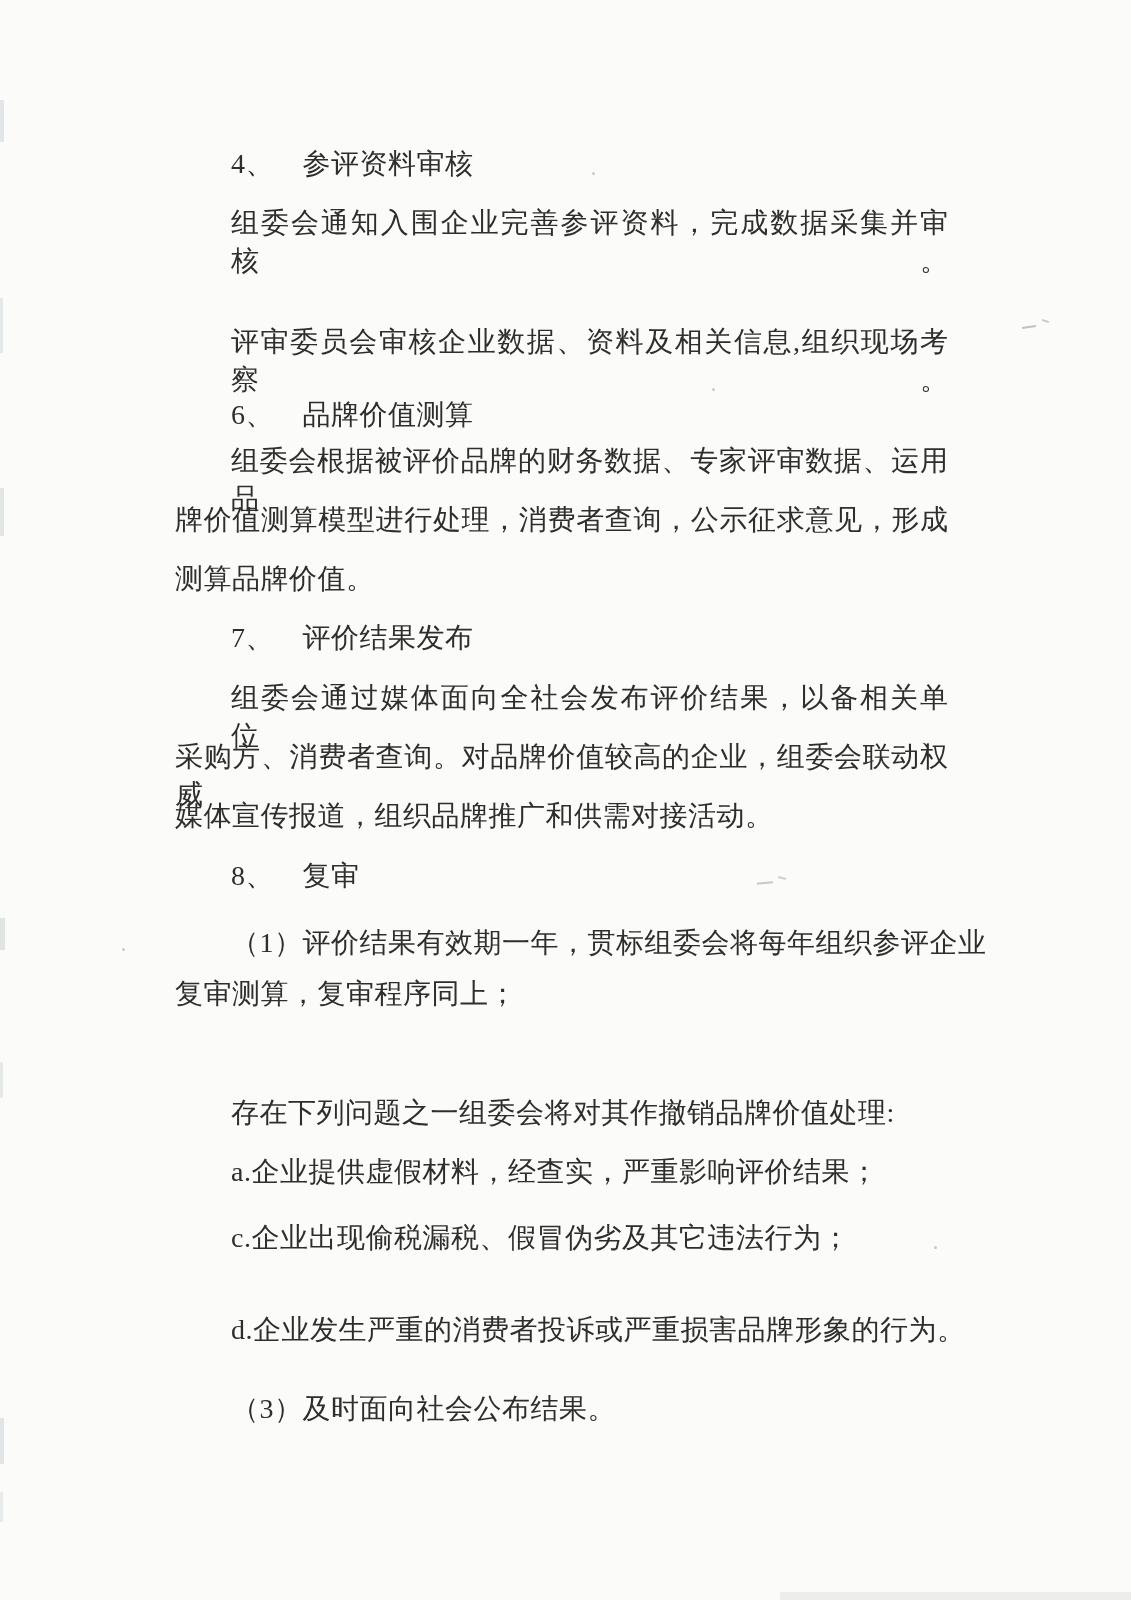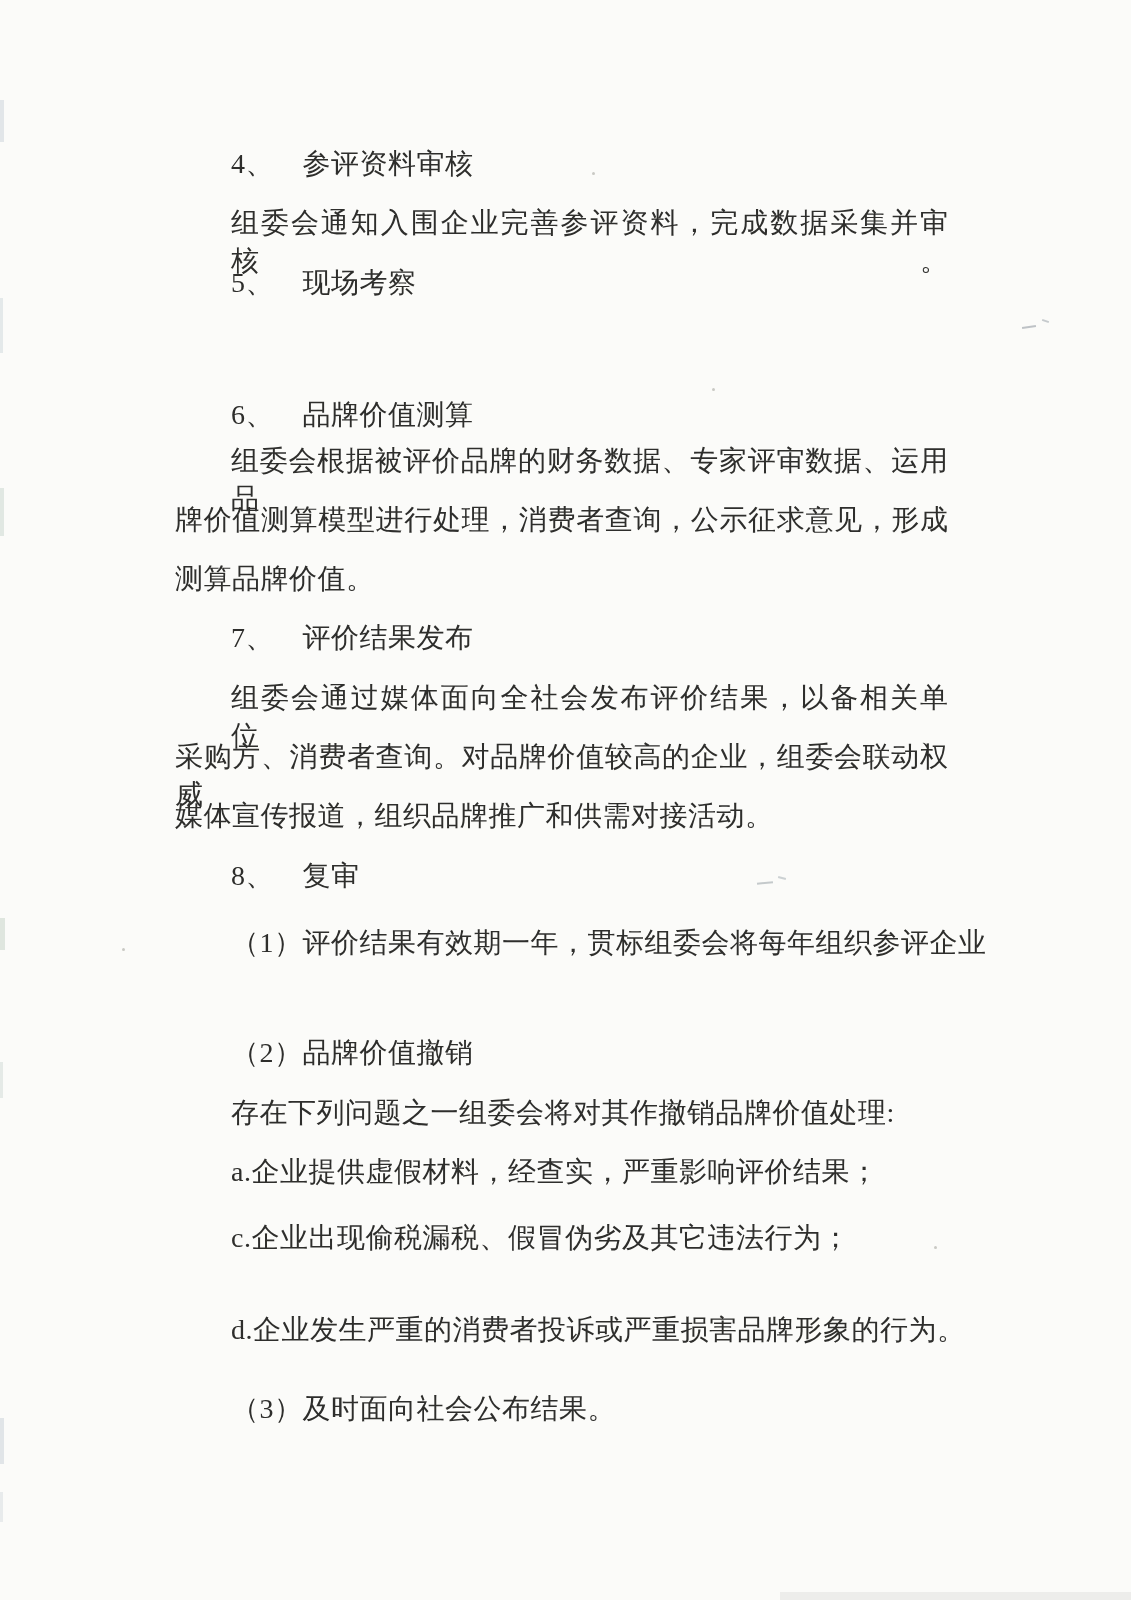--- a/index.html
+++ b/index.html
@@ -57,32 +57,32 @@
     background: #ededeb;
   }
 </style>
 </head>
 <body>
 
 <div class="page" style="--paper: #fbfbf9; --ink: #2e2e2c;">
 
   <div class="ln indent" style="top:145px">4、　参评资料审核</div>
   <div class="ln indent fill" style="top:204px">组委会通知入围企业完善参评资料，完成数据采集并审核。</div>
-  <div class="ln indent" style="top:264px">5、　现场考察</div>
+  <div class="ln indent fill" style="top:323px">评审委员会审核企业数据、资料及相关信息,组织现场考察。</div>
   <div class="ln indent" style="top:396px">6、　品牌价值测算</div>
   <div class="ln indent fill" style="top:442px">组委会根据被评价品牌的财务数据、专家评审数据、运用品</div>
   <div class="ln fill" style="top:501px">牌价值测算模型进行处理，消费者查询，公示征求意见，形成</div>
   <div class="ln" style="top:560px">测算品牌价值。</div>
   <div class="ln indent" style="top:619px">7、　评价结果发布</div>
   <div class="ln indent fill" style="top:679px">组委会通过媒体面向全社会发布评价结果，以备相关单位、</div>
   <div class="ln fill" style="top:738px">采购方、消费者查询。对品牌价值较高的企业，组委会联动权威</div>
   <div class="ln" style="top:797px">媒体宣传报道，组织品牌推广和供需对接活动。</div>
   <div class="ln indent" style="top:857px">8、　复审</div>
   <div class="ln indent" style="top:924px">（1）评价结果有效期一年，贯标组委会将每年组织参评企业</div>
-  <div class="ln indent" style="top:1034px">（2）品牌价值撤销</div>
+  <div class="ln" style="top:975px">复审测算，复审程序同上；</div>
   <div class="ln indent" style="top:1094px">存在下列问题之一组委会将对其作撤销品牌价值处理:</div>
   <div class="ln indent" style="top:1153px">a.企业提供虚假材料，经查实，严重影响评价结果；</div>
   <div class="ln indent" style="top:1219px">c.企业出现偷税漏税、假冒伪劣及其它违法行为；</div>
   <div class="ln indent" style="top:1311px">d.企业发生严重的消费者投诉或严重损害品牌形象的行为。</div>
   <div class="ln indent" style="top:1390px">（3）及时面向社会公布结果。</div>
 
   <div class="edge-mark" style="top:100px;width:4px;height:42px;background:#cdd6dc"></div>
   <div class="edge-mark" style="top:298px;width:3px;height:55px;background:#d2dade"></div>
   <div class="edge-mark" style="top:488px;width:4px;height:48px;background:#ccd8d2"></div>
   <div class="edge-mark" style="top:918px;width:5px;height:32px;background:#c9d6cb"></div>

